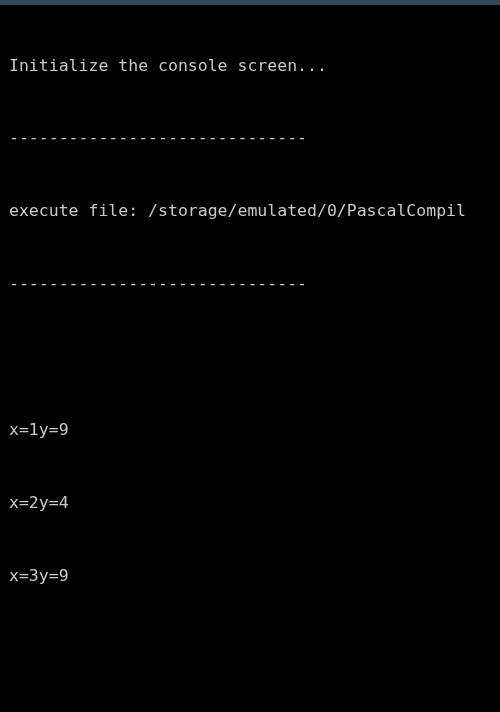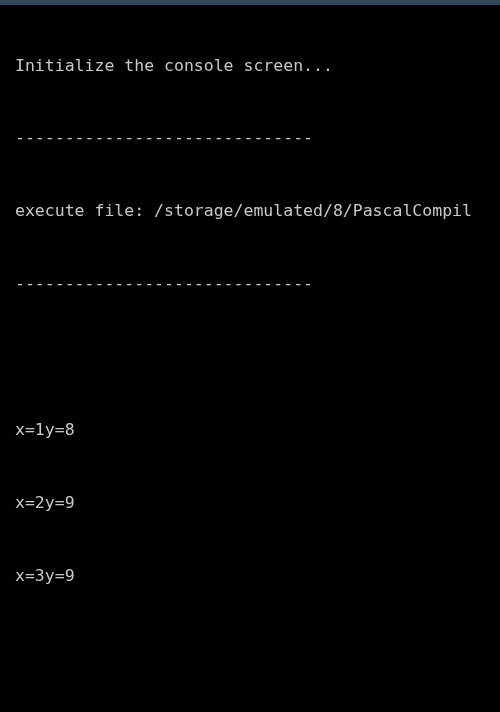--- a/index.html
+++ b/index.html
@@ -45,42 +45,42 @@
     line-height: 24.3px;
     letter-spacing: 0px;
     -webkit-font-smoothing: none;
   }
 
   .console-line {
     display: block;
     height: 24.3px;
     white-space: pre;
     overflow: hidden;
-    padding-left: 15px;
+    padding-left: 9px;
   }
 
   .console-line.blank {
     color: transparent;
   }
 </style>
 </head>
 <body>
 
 <div id="console-window">
 
   <div id="status-bar"></div>
 
   <div id="console-output">
     <span class="console-line">Initialize the console screen...</span>
     <span class="console-line">------------------------------</span>
-    <span class="console-line">execute file: /storage/emulated/8/PascalCompil</span>
+    <span class="console-line">execute file: /storage/emulated/0/PascalCompil</span>
     <span class="console-line">------------------------------</span>
     <span class="console-line blank"></span>
-    <span class="console-line">x=1y=8</span>
-    <span class="console-line">x=2y=9</span>
+    <span class="console-line">x=1y=9</span>
+    <span class="console-line">x=2y=4</span>
     <span class="console-line">x=3y=9</span>
     
     
     
     
     
     
     
     
     

